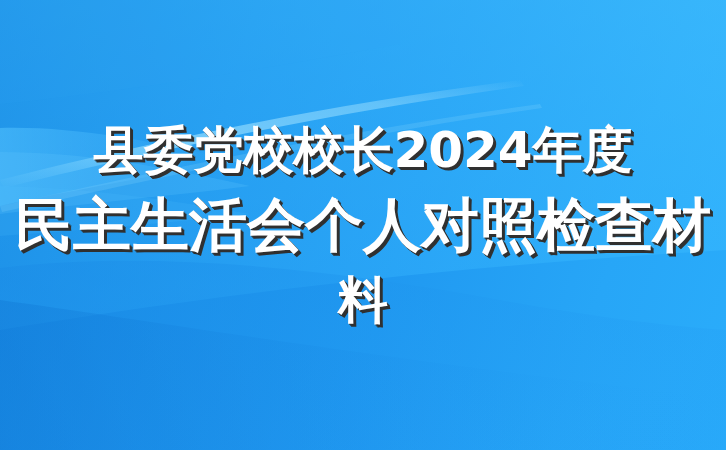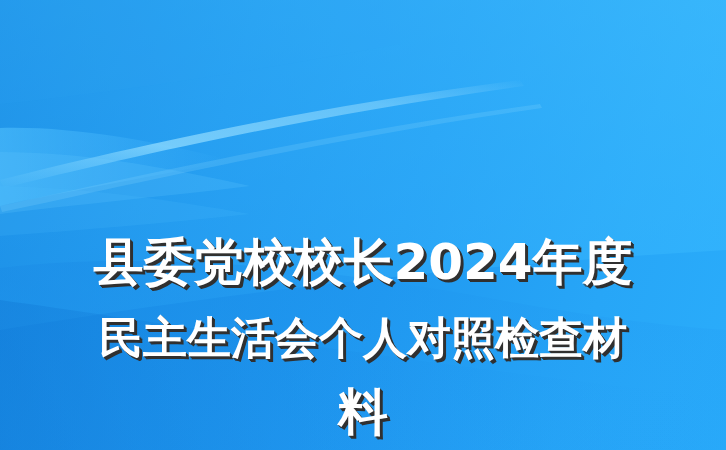--- a/index.html
+++ b/index.html
@@ -32,40 +32,40 @@
 
   .title-block {
     position: absolute;
     left: 0;
     top: 0;
     width: 726px;
     height: 450px;
     display: flex;
     flex-direction: column;
     align-items: center;
-    justify-content: flex-end;
+    justify-content: center;
     text-align: center;
     box-sizing: border-box;
     padding: 0 16px;
   }
 
   .title-line {
     color: #ffffff;
     font-family: "DejaVu Sans", "Liberation Sans", sans-serif;
     font-weight: 700;
     font-size: 50px;
     line-height: 75px;
     letter-spacing: 0px;
     white-space: nowrap;
     text-shadow:
        3px 3px 0 #303030,
        2px 2px 0 #303030,
        1px 1px 0 #3a3a3a;
   }
-  .title-line.line-2 { font-size: 44px; }
+  .title-line.line-2 { font-size: 58px; }
   .title-line.line-3 { font-size: 50px; }
 </style>
 </head>
 <body>
 
 <div id="banner">
 
   <svg class="wave-layer" viewBox="0 0 726 450" width="726" height="450" preserveAspectRatio="none" aria-hidden="true">
     <defs>
       <linearGradient id="gLightBand" x1="0" y1="0" x2="1" y2="0">

